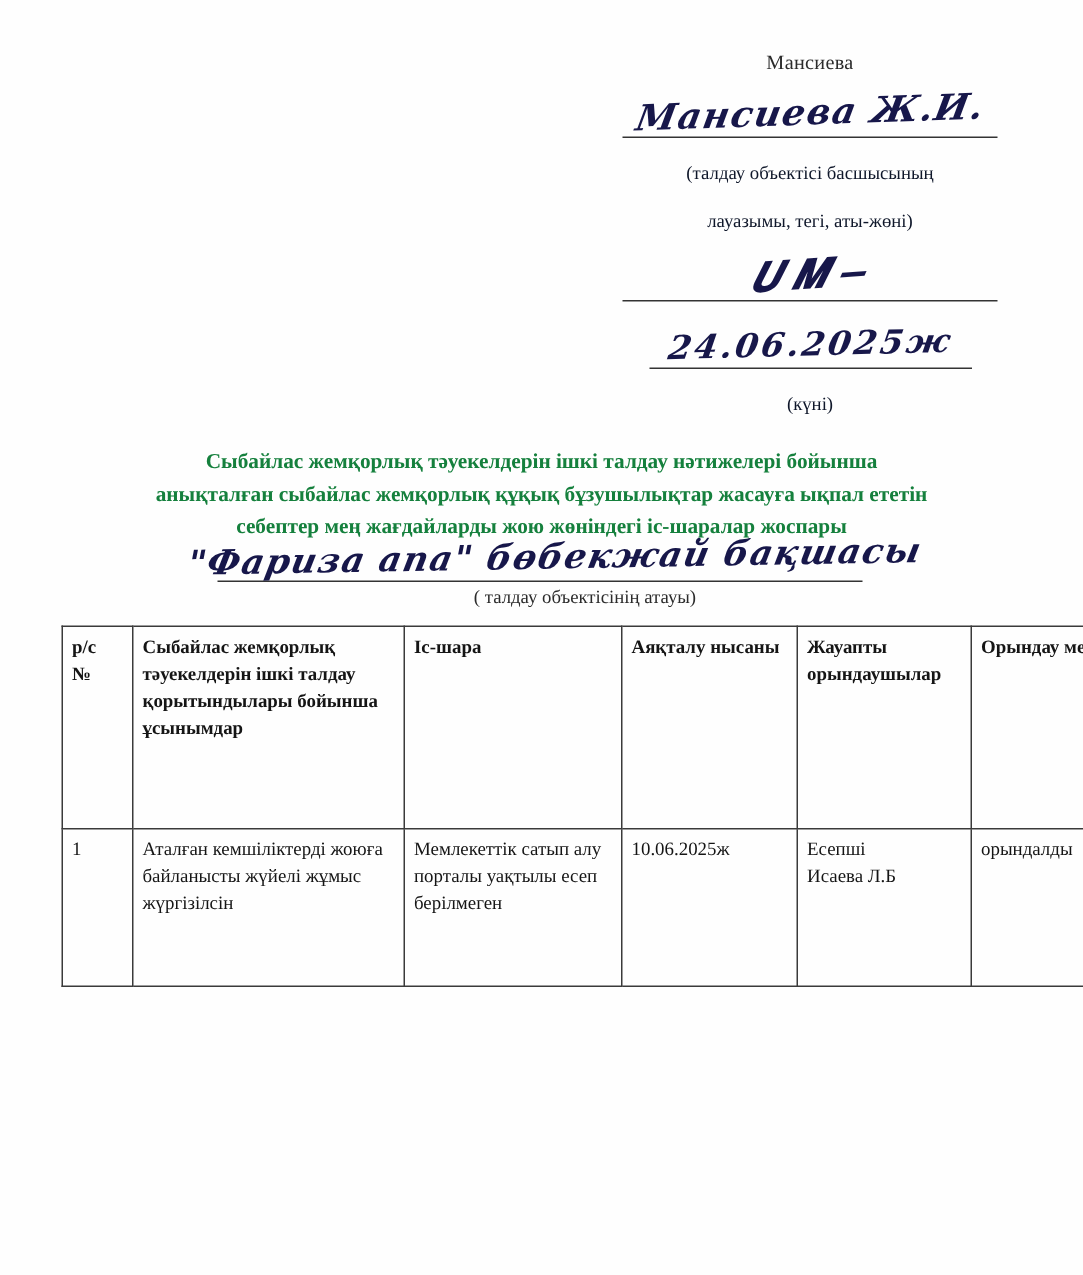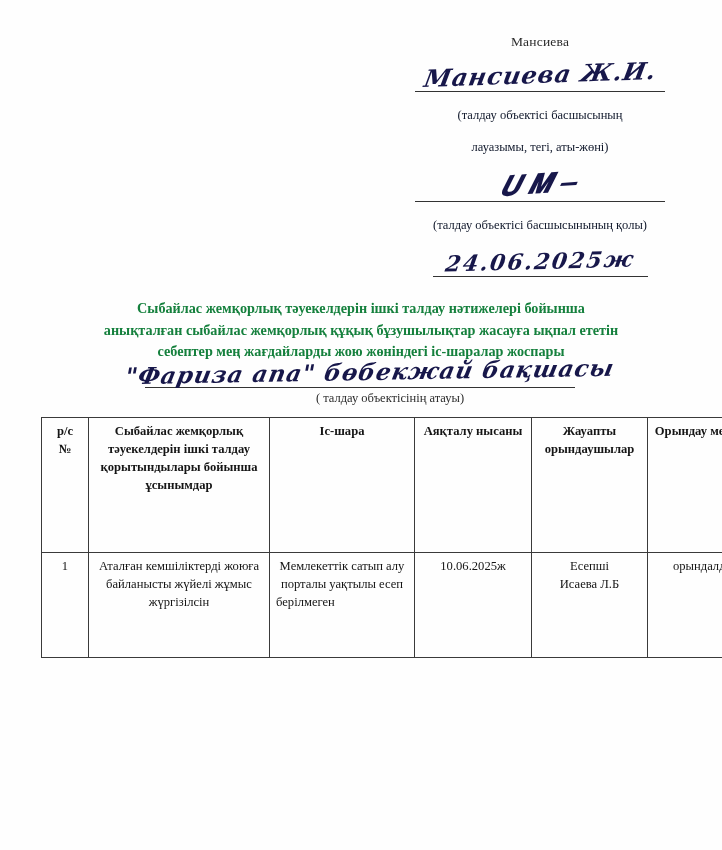--- a/index.html
+++ b/index.html
@@ -134,21 +134,21 @@
     border-collapse: collapse;
     table-layout: fixed;
   }
   .plan-table td, .plan-table th {
     border: 1.1px solid #3a3a3a;
     vertical-align: top;
     padding: 5px 6px 7px 6px;
     font-size: 12.6px;
     line-height: 1.42;
     color: #151515;
-    text-align: center;
+    text-align: left;
   }
   .plan-table th {
     font-weight: bold;
   }
   .col-num   { width: 34px; text-align: left; }
   .col-rec   { width: 168px; }
   .col-act   { width: 132px; margin-left: 21px; }
   .col-form  { width: 104px; }
   .col-resp  { width: 103px; }
   .col-term  { width: 99px; }
@@ -177,29 +177,29 @@
     <div class="caption">(талдау объектісі басшысының</div>
     <div class="caption">лауазымы, тегі, аты-жөні)</div>
 
     <div class="spacer-a"></div>
 
     <div class="sig-field">
       <span class="hand sig-scribble">𝐔 𝐌 ‒</span>
       <div class="rule rule-sig"></div>
     </div>
 
-    <div class="caption">(талдау объектісі басшысынының қолы)</div>
 
     <div class="spacer-b"></div>
 
     <div class="sig-field">
       <span class="hand hand-date">24.06.2025ж</span>
       <div class="rule rule-date"></div>
     </div>
 
+    <div class="caption">(күні)</div>
   </div>
 
   <div class="doc-title">
     <div>Сыбайлас жемқорлық тәуекелдерін ішкі талдау нәтижелері бойынша</div>
     <div>анықталған сыбайлас жемқорлық құқық бұзушылықтар жасауға ықпал ететін</div>
     <div>себептер мең жағдайларды жою жөніндегі іс-шаралар жоспары</div>
   </div>
 
   <div class="org-line">
     <span class="hand hand-org">"Фариза апа" бөбекжай бақшасы</span>

